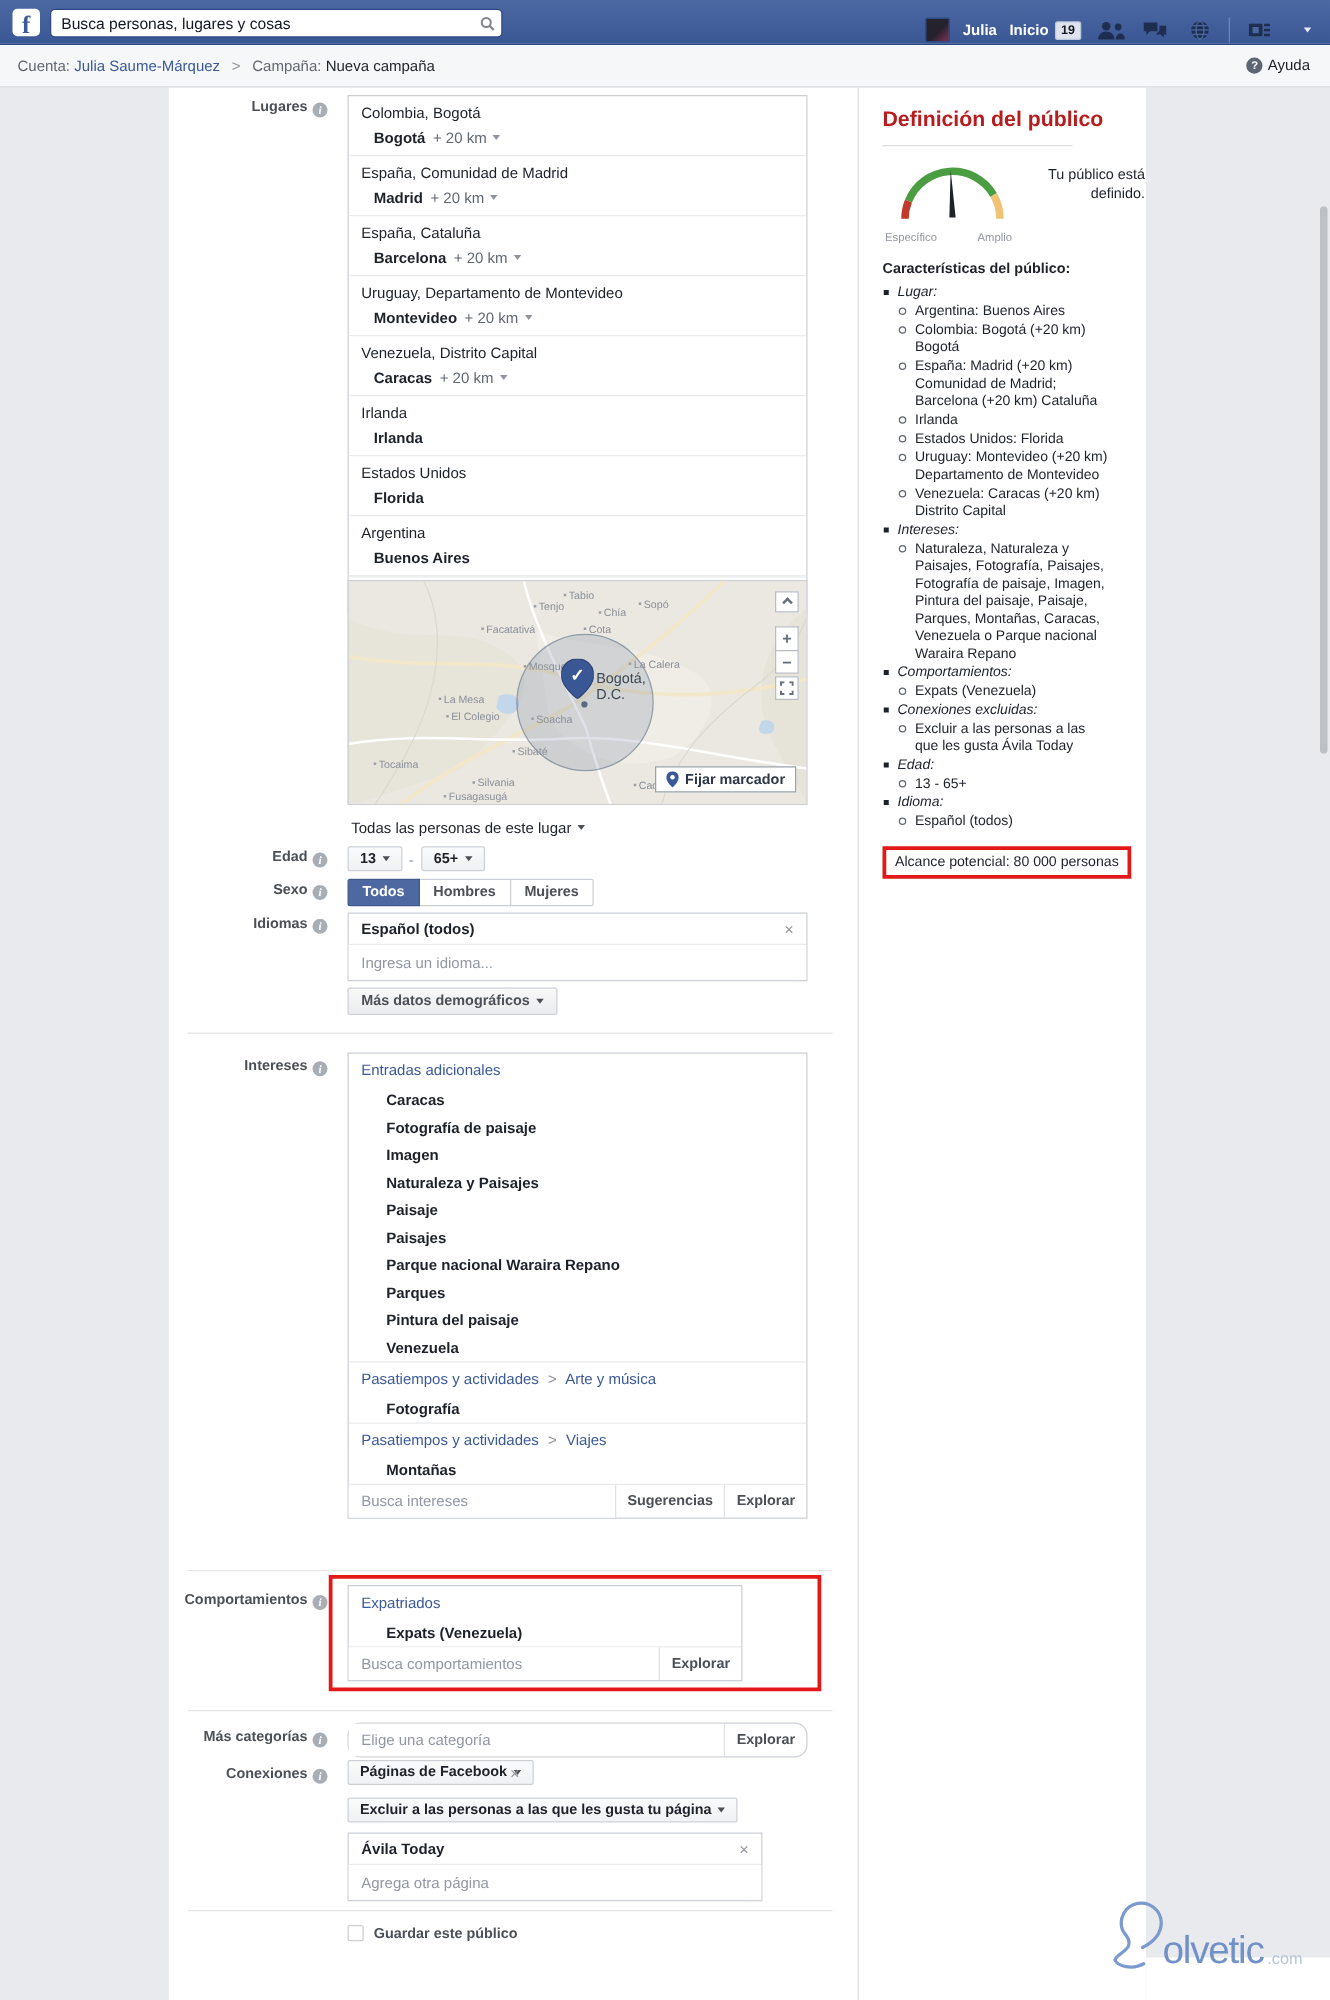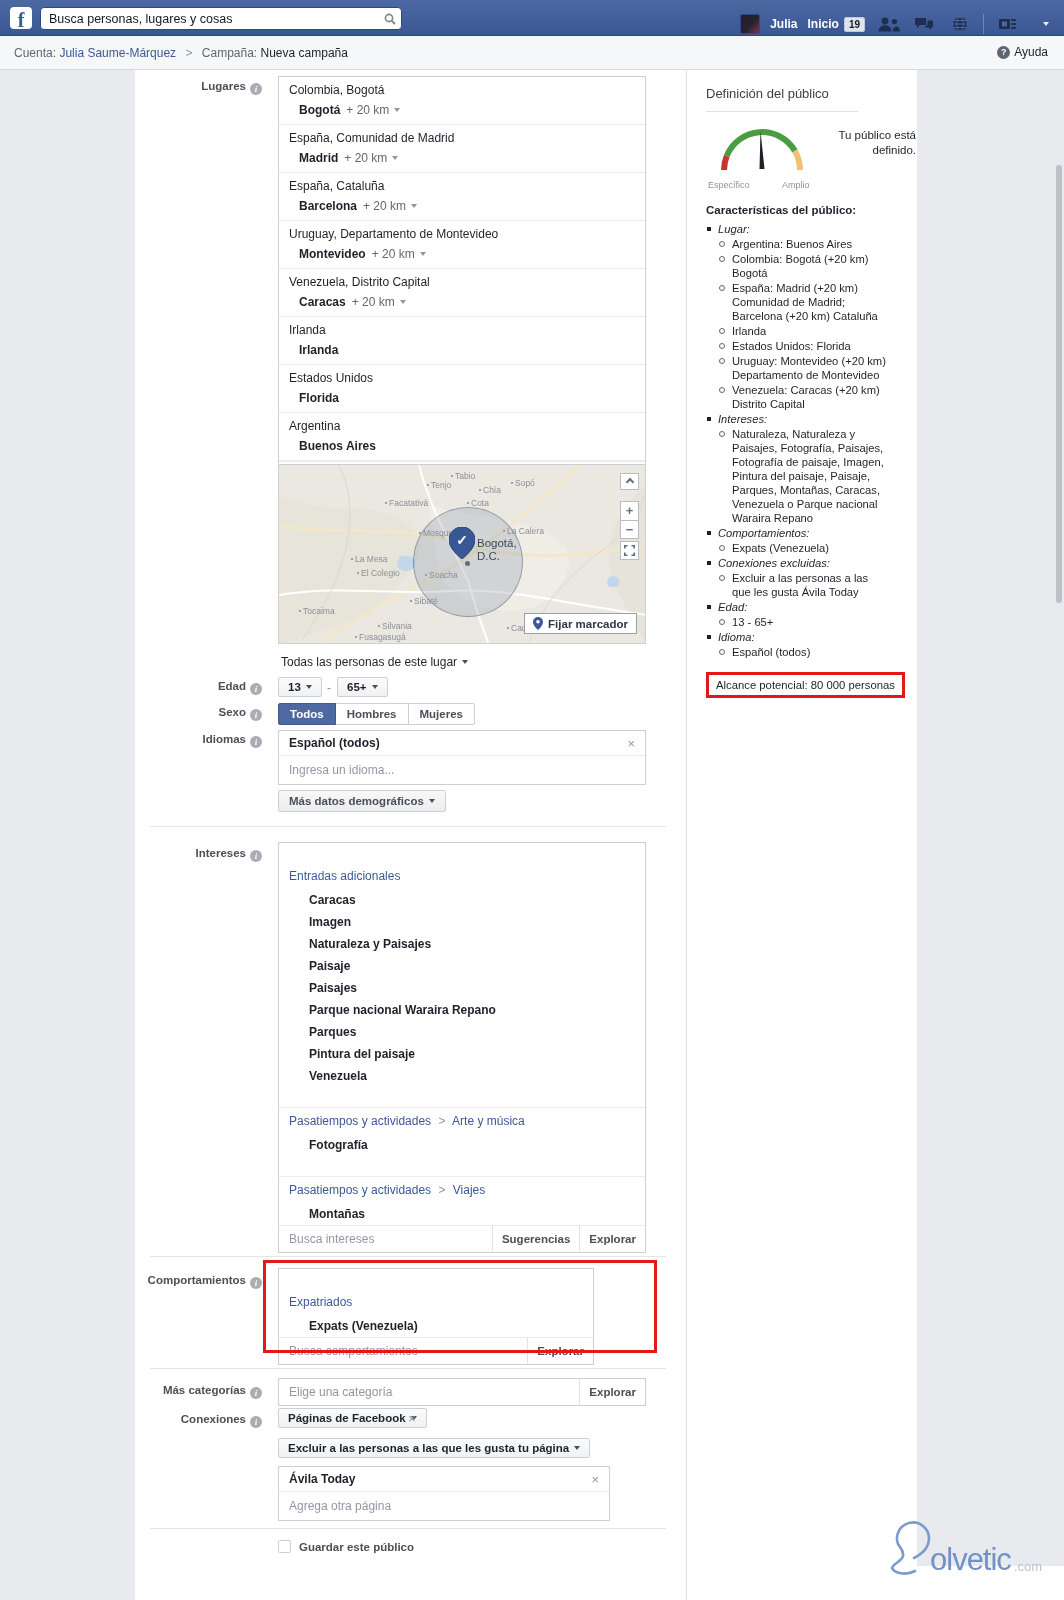--- a/index.html
+++ b/index.html
@@ -114,40 +114,40 @@
   .inrow { padding:0; }
   .inrow input { width:100%; border:none; outline:none; font:12px "Liberation Sans",sans-serif;
     padding:7px 10px; color:#1d2129; }
   .grad-btn { position:absolute; display:inline-flex; align-items:center;
     background:linear-gradient(#f8f8f9,#ebecee); border:1px solid #ccd0d5; border-radius:2px;
     padding:4px 10px; font-weight:bold; font-size:11.5px; color:#4b4f56; cursor:pointer; z-index:4; }
 
   .hdivider { position:absolute; left:150px; width:516px; height:1px; background:#e5e5e5; z-index:4; }
 
   
-  .grp-hdr { padding:6px 10px; border-top:1px solid #e9ebee;margin-top:20px; }
+  .grp-hdr { padding:6px 10px; border-top:1px solid #e9ebee; }
   .grp-hdr:first-child { border-top:none; }
   .lnk { color:#3b5998; cursor:pointer; }
   .path-sep { color:#90949c; margin:0 4px; }
   .bitem { padding:4px 10px 4px 30px; font-weight:bold; color:#1d2129; }
   .searchrow { display:flex; align-items:stretch; border-top:1px solid #e9ebee; }
   .searchrow input { flex:1; border:none; outline:none; font:12px "Liberation Sans",sans-serif;
     padding:6px 10px; color:#a21caf; min-width:0; }
   .action { display:flex; align-items:center; font-weight:bold; font-size:11.5px; color:#4b4f56;
     padding:0 9px; border-left:1px solid #e0e2e6; cursor:pointer; white-space:nowrap; }
   .redbox { position:absolute; border:3px solid #e31919; z-index:6; pointer-events:none; }
 
   
   .chkrow { position:absolute; left:278px; top:1540px; display:flex; align-items:center; gap:8px; z-index:4; cursor:pointer; }
   .chk { width:13px; height:13px; border:1px solid #ccd0d5; background:#fff; border-radius:2px; }
   .chklabel { font-weight:bold; font-size:11.5px; color:#4b4f56; }
 
   
   .sidebar { position:absolute; left:692px; top:82px; width:226px; padding:0 14px 0 14px; z-index:4; }
-  .sb-title { font-size:13px; font-weight:normal; color:#404040; margin:4px 0 10px 0; }
+  .sb-title { font-size:17px; font-weight:bold; color:#b91c1c; margin:4px 0 10px 0; }
   .sb-hr { width:152px; height:1px; background:#dddfe2; margin-bottom:10px; }
   .gauge-row { position:relative; height:58px; }
   .gauge-status { position:absolute; left:126px; top:6px; width:84px; font-size:11.5px; line-height:15px; color:#1d2129;text-align:right; }
   .gauge-labels { position:relative; height:14px; font-size:9px; color:#90949c; margin-bottom:10px; }
   .gl-left { position:absolute; left:2px; }
   .gl-right { position:absolute; left:76px; }
   .sb-char-title { font-weight:bold; font-size:11.5px; color:#1d2129; margin-bottom:6px; }
   .sb-list { font-size:11.2px; line-height:14px; color:#1d2129; }
   .sb-sec { margin-bottom:1px; }
   .sb-sec-t { position:relative; padding-left:12px; margin-bottom:1px;font-style:italic; }
@@ -393,20 +393,21 @@
     <span class="caret dark"></span>
 </div>
 
 <div class="hdivider" style="top:826px"></div>
 
 <div class="fieldbox" style="left:278px; top:842px; width:368px;">
   <div class="grp-hdr">
     <span class="lnk">Entradas adicionales</span>
   </div>
   <div class="bitem">Caracas</div>
+  <div class="bitem">Fotografía de paisaje</div>
   <div class="bitem">Imagen</div>
   <div class="bitem">Naturaleza y Paisajes</div>
   <div class="bitem">Paisaje</div>
   <div class="bitem">Paisajes</div>
   <div class="bitem">Parque nacional Waraira Repano</div>
   <div class="bitem">Parques</div>
   <div class="bitem">Pintura del paisaje</div>
   <div class="bitem">Venezuela</div>
   <div class="grp-hdr">
     <span class="lnk">Pasatiempos y actividades</span>
@@ -436,21 +437,21 @@
   </div>
   <div class="bitem">Expats (Venezuela)</div>
   <div class="searchrow">
     <input placeholder="Busca comportamientos" style="">
     <span class="action">Explorar</span>
   </div>
 </div>
 
 <div class="hdivider" style="top:1368px"></div>
 
-<div class="fieldbox" style="left:278px; top:1378px; width:368px;">
+<div class="fieldbox" style="left:278px; top:1378px; width:368px;border-radius:10px;">
   <div class="searchrow" style="border-top:none">
     <input placeholder="Elige una categoría" style="">
     <span class="action">Explorar</span>
   </div>
 </div>
 
 <div class="selectbtn" style="left:278px; top:1408px;">
   <span>Páginas de Facebook</span>
     <span class="caret dark"></span>
 </div>

